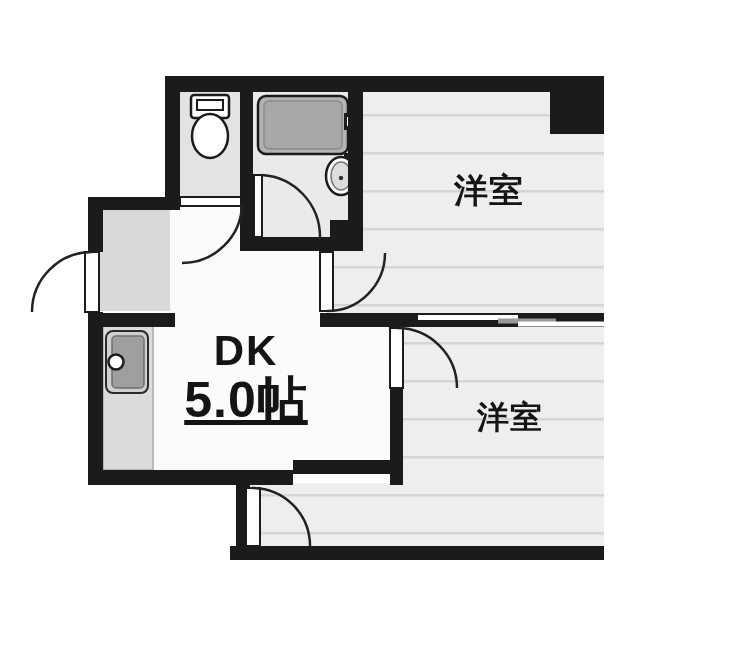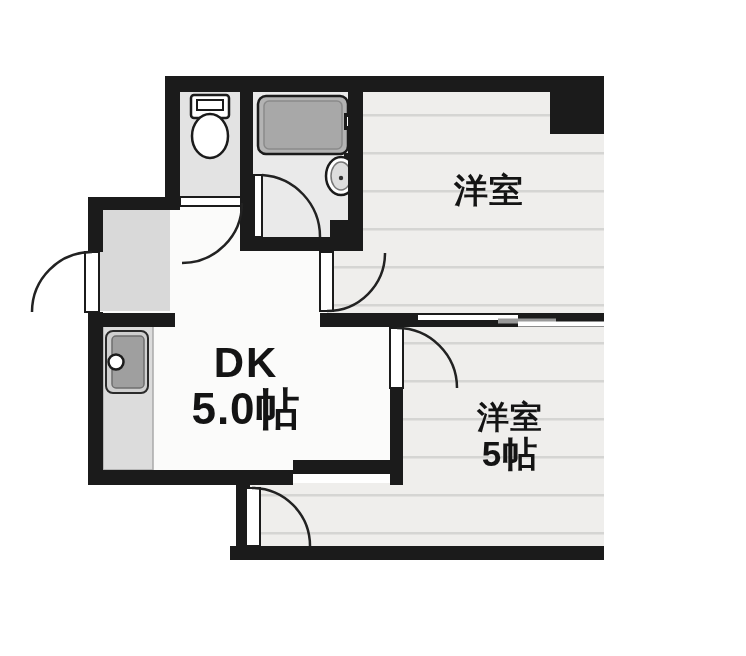--- a/index.html
+++ b/index.html
@@ -10,23 +10,23 @@
   .plan-svg{position:absolute;left:0;top:0;}
   .room-label{
     position:absolute;text-align:center;color:#141414;font-weight:bold;
     line-height:1.08;letter-spacing:1px;user-select:none;
   }
   .room-label .rname{display:block;}
   .room-label .rsize{display:block;}
   #label-w1{left:383px;top:172px;width:212px;}
   #label-w1 .rname{font-size:34px;}
   #label-w1 .rsize{font-size:37px;}
-  #label-dk{left:146px;top:340px;width:200px;}
+  #label-dk{left:146px;top:328px;width:200px;}
   #label-dk .rname{font-size:42px;letter-spacing:2px;}
-  #label-dk .rsize{font-size:44px;}
+  #label-dk .rsize{font-size:50px;text-decoration:underline;}
   #label-w2{left:410px;top:400px;width:200px;}
   #label-w2 .rname{font-size:32px;}
   #label-w2 .rsize{font-size:35px;}
 </style>
 </head>
 <body>
 
 <div class="stage">
 
   <svg class="plan-svg" width="746" height="656" viewBox="0 0 746 656">
@@ -182,16 +182,15 @@
 
   <div class="room-label" id="label-w1">
     <span class="rname">洋室</span>
   </div>
   <div class="room-label" id="label-dk">
     <span class="rname">DK</span>
     <span class="rsize">5.0帖</span>
   </div>
   <div class="room-label" id="label-w2">
     <span class="rname">洋室</span>
-    <span class="rsize">5帖</span>
   </div>
 
 </div>
 
 </body></html>

